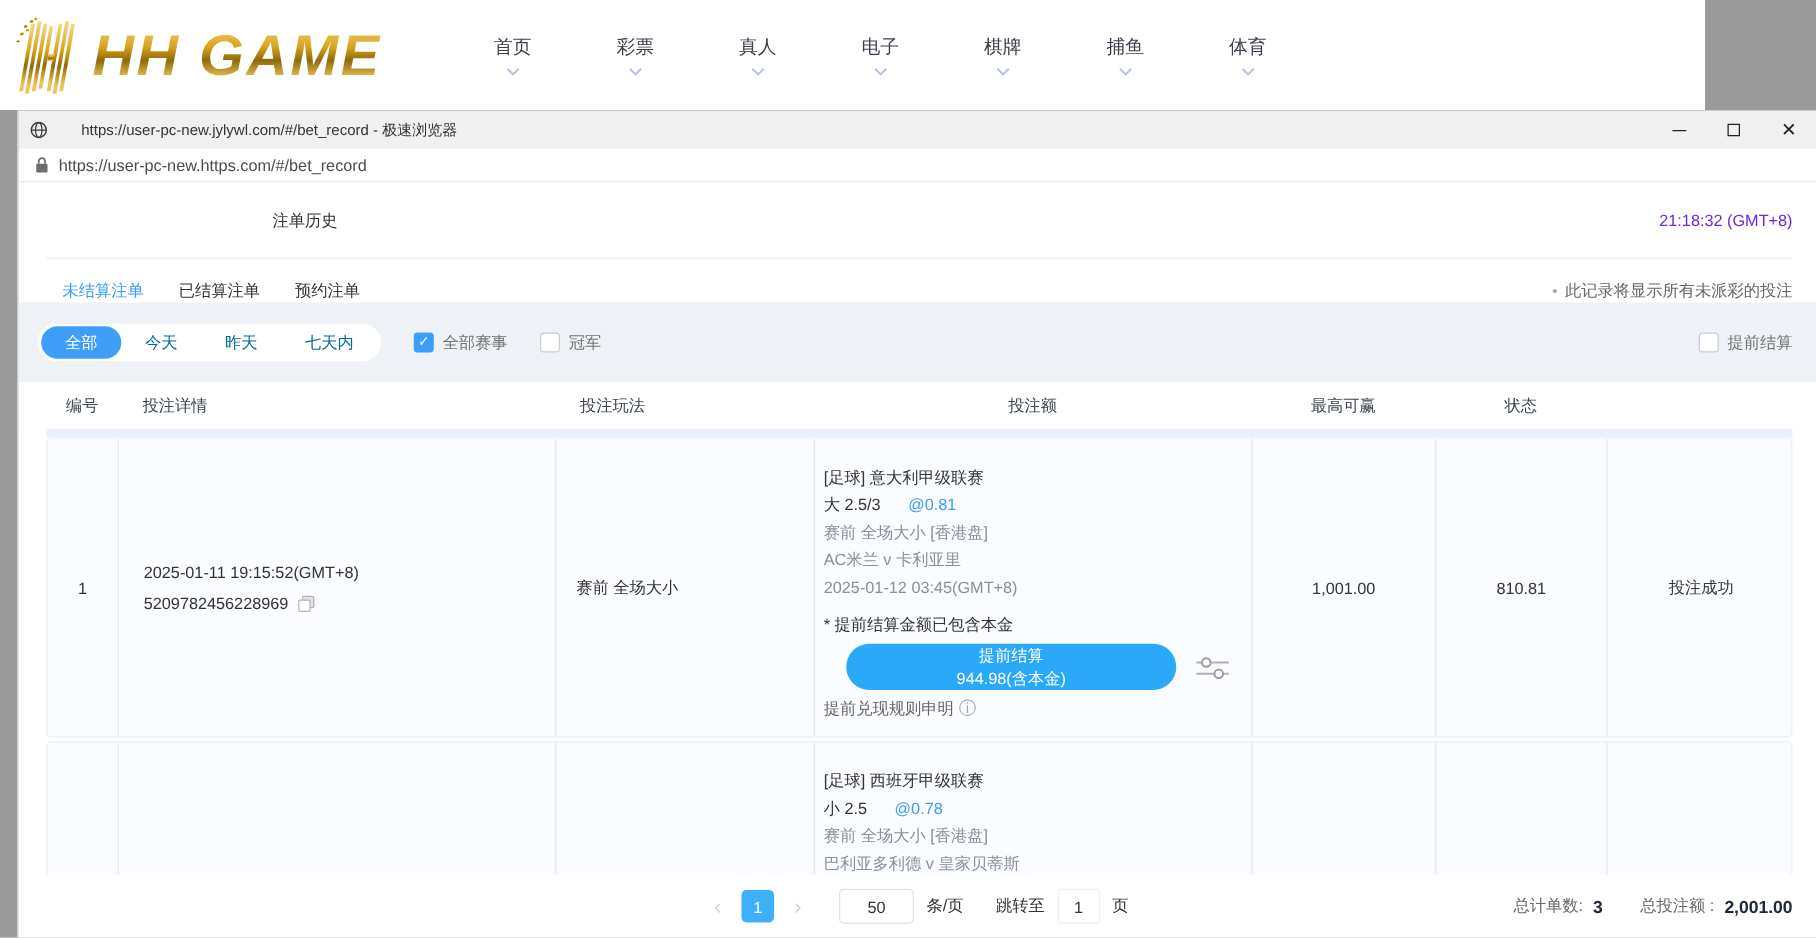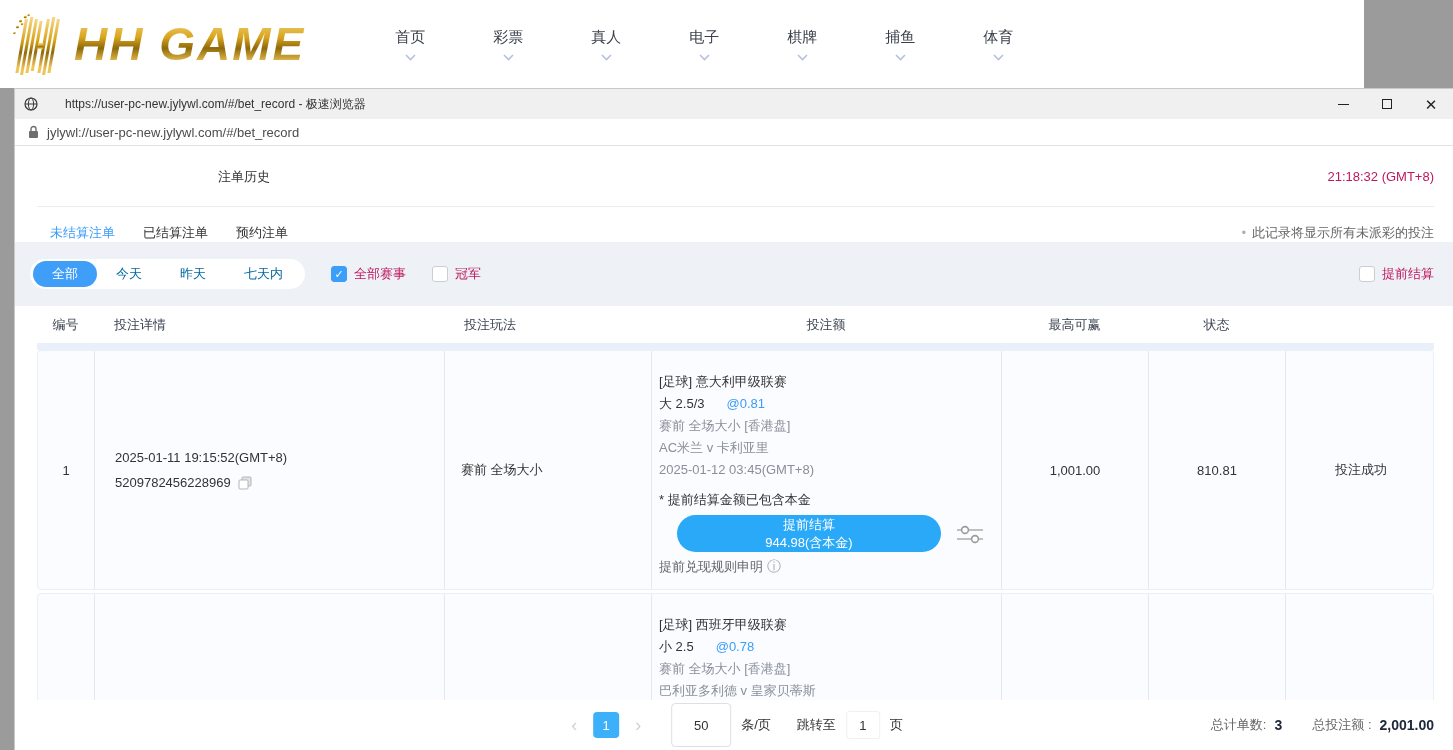--- a/index.html
+++ b/index.html
@@ -31,33 +31,33 @@
 
   .address-bar { height:27px; background:#fff; border-bottom:1px solid #e2e2e2; display:flex; align-items:center; padding-left:13px; flex:0 0 auto; }
   .address-text { font-size:13px; color:#4c4c4c; margin-left:8px; }
 
   
   .page { flex:1; display:flex; flex-direction:column; background:#fff; overflow:hidden; }
 
   .page-header { height:61px; display:flex; align-items:center; position:relative; flex:0 0 auto; }
   .page-header::after { content:""; position:absolute; left:22px; right:19px; bottom:0; border-bottom:1px solid #ececec; }
   .page-title { font-size:13px; color:#333; margin-left:203px; }
-  .page-time { margin-left:auto; margin-right:19px; font-size:13px; color:#be185d; }
+  .page-time { margin-left:auto; margin-right:19px; font-size:13px; color:#6d28d9; }
 
   .tabs-row { height:35px; display:flex; align-items:flex-end; padding-left:35px; flex:0 0 auto; }
   .tab { font-size:13px; color:#333; margin-right:28px; cursor:pointer; }
   .tab.active { color:#3a9df8; }
   .tabs-note { margin-left:auto; margin-right:19px; display:flex; align-items:center; gap:6px; font-size:13px; color:#666; }
   .note-dot { color:#a7adb5; font-size:12px; }
 
   .filter-row { height:64px; background:#eef1f6; display:flex; align-items:center; padding-left:15px; flex:0 0 auto; }
   .range-group { background:#fff; border-radius:16px; height:30px; display:flex; align-items:center; padding:0 3px; }
   .range-item { font-size:13px; color:#0369a1; padding:0 19px; height:26px; display:flex; align-items:center; border-radius:13px; cursor:pointer; white-space:nowrap; }
   .range-item.active { background:#3f9ff8; color:#fff; }
-  .cb-wrap { display:flex; align-items:center; gap:7px; margin-left:26px; cursor:pointer; font-size:13px; color:#be185d; white-space:nowrap; }
+  .cb-wrap { display:flex; align-items:center; gap:7px; margin-left:26px; cursor:pointer; font-size:13px; color:#737373; white-space:nowrap; }
   .checkbox { width:16px; height:16px; border:1px solid #c9ced6; border-radius:3px; background:#fff; display:flex; align-items:center; justify-content:center; }
   .checkbox.checked { background:#3b9ef8; border-color:#3b9ef8; }
   .checkbox.checked::after { content:"✓"; color:#fff; font-size:11px; font-weight:bold; line-height:1; }
   .filter-right { margin-left:auto; margin-right:19px; }
 
   
   .grid-cols { display:grid; grid-template-columns:57px 350px 207px 350px 147px 137px 150px; }
   .table-header { height:37px; margin:0 19px 0 22px; align-items:center; flex:0 0 auto; }
   .th { font-size:13px; color:#3c4350; }
   .th-left { padding-left:20px; text-align:left; }
@@ -85,21 +85,21 @@
   .cashout-btn { width:264px; height:37px; margin-left:18px; background:#29a9f8; border:none; border-radius:19px; color:#fff; font-size:13px; line-height:1.35; cursor:pointer; font-family:inherit; text-align:center; }
   .sliders-icon { margin-left:14px; cursor:pointer; }
   .cashout-rule { margin-top:6px; width:300px; text-align:center; color:#666; display:flex; align-items:center; gap:4px; }
   .info-glyph { color:#a0a6ad; font-size:14px; }
 
   
   .pagination-bar { height:50px; background:#fff; position:relative; display:flex; align-items:center; flex:0 0 auto; }
   .pager-center { position:absolute; left:50%; transform:translateX(-50%); display:flex; align-items:center; gap:10px; }
   .pg-chevron { color:#ccd2da; font-size:18px; width:18px; text-align:center; cursor:pointer; user-select:none; }
   .pg-num { width:26px; height:26px; background:#3cb1f9; color:#fff; border-radius:4px; display:flex; align-items:center; justify-content:center; font-size:13px; cursor:pointer; }
-  .pg-size-input { width:60px; height:44px; border:1px solid #dcdfe6; border-radius:4px; text-align:center; font-size:13px; color:#333; font-family:inherit; margin-left:14px; }
+  .pg-size-input { width:60px; height:28px; border:1px solid #dcdfe6; border-radius:4px; text-align:center; font-size:13px; color:#333; font-family:inherit; margin-left:14px; }
   .pg-text { font-size:13px; color:#333; white-space:nowrap; }
   .pg-jump-label { margin-left:16px; }
   .pg-jump-input { width:34px; height:28px; border:1px solid #f0f0f0; border-radius:3px; text-align:center; font-size:13px; color:#333; font-family:inherit; }
   .pager-totals { margin-left:auto; margin-right:19px; display:flex; align-items:center; gap:8px; font-size:13px; }
   .total-label { color:#666; }
   .total-value { color:#20293a; font-weight:bold; font-size:14px; }
   .total-gap { width:14px; }
 
   .bottom-strip { height:12px; background:#e8eef5; flex:0 0 auto; }
 </style>
@@ -205,21 +205,21 @@
             <span class="icon-close">✕</span>
           </div>
       </div>
     </div>
 
     <div class="address-bar">
       <svg width="11" height="14" viewBox="0 0 11 14">
         <rect x="1" y="6" width="9" height="7" rx="1" fill="#6e6e6e"></rect>
         <path d="M3 6 V4 a2.5 2.5 0 0 1 5 0 V6" fill="none" stroke="#6e6e6e" stroke-width="1.4"></path>
       </svg>
-      <span class="address-text">jylywl://user-pc-new.jylywl.com/#/bet_record</span>
+      <span class="address-text">https://user-pc-new.https.com/#/bet_record</span>
     </div>
 
     <div class="page">
 
       <div class="page-header">
         <span class="page-title">注单历史</span>
         <span class="page-time">21:18:32 (GMT+8)</span>
       </div>
 
       <div class="tabs-row">

